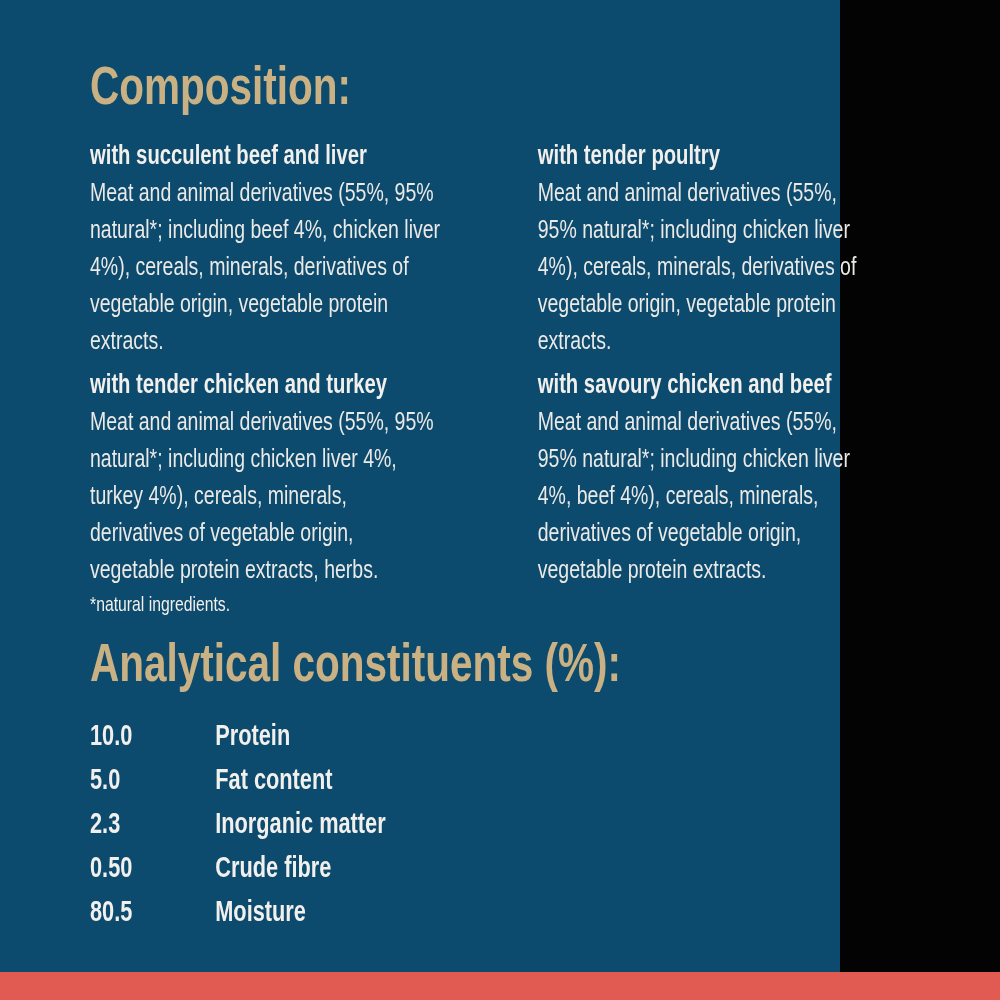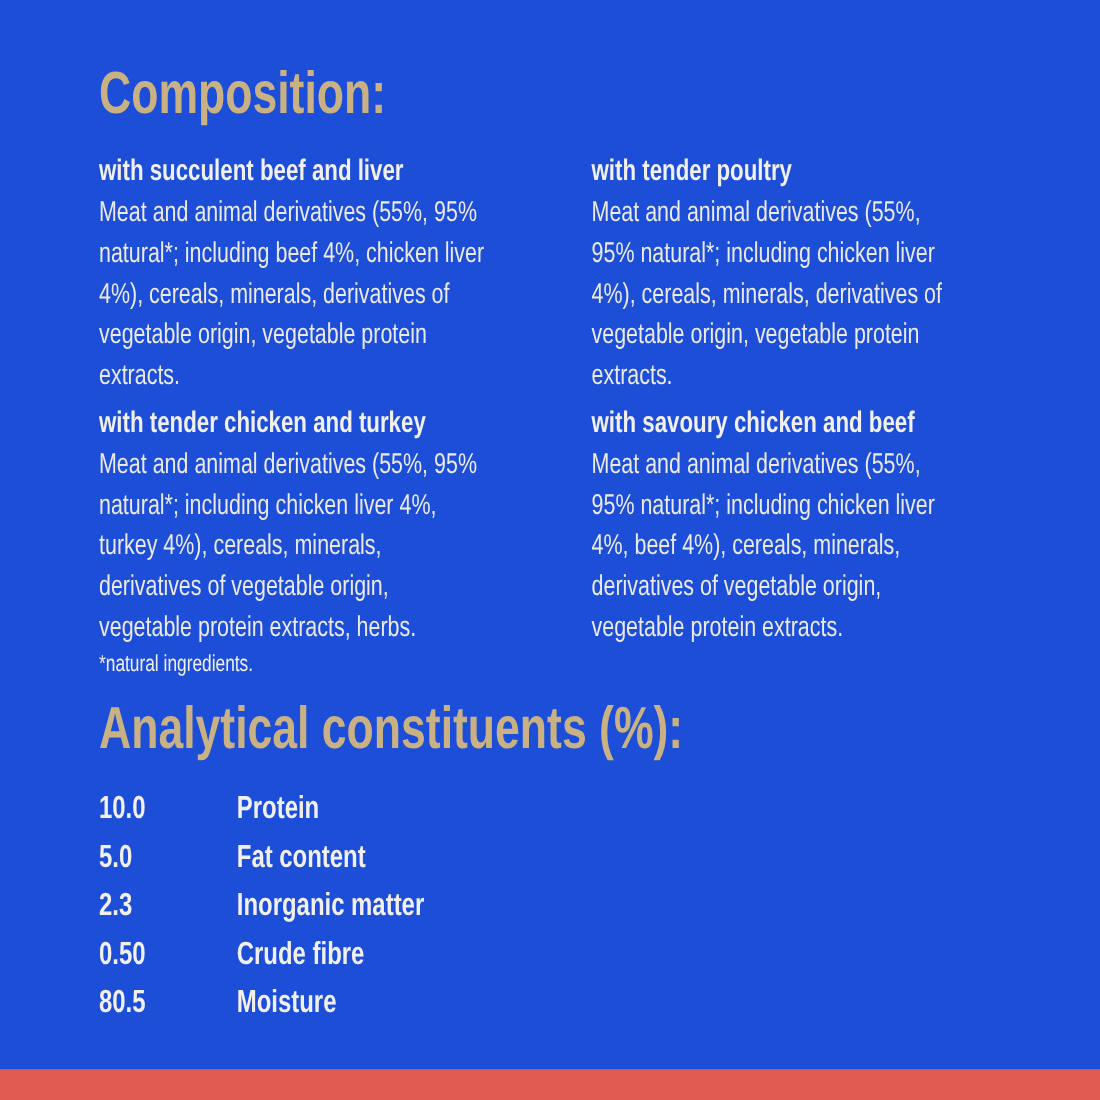--- a/index.html
+++ b/index.html
@@ -9,23 +9,23 @@
   }
   body {
     width: 1000px;
     height: 1000px;
     overflow: hidden;
     font-family: "Liberation Sans", sans-serif;
     -webkit-font-smoothing: antialiased;
   }
   .panel {
     position: relative;
-    width: 1000px;
+    width: 840px;
     height: 1000px;
-    background: #1d4ed8;
+    background: #0c4a6e;
   }
   .content-outer {
     position: absolute;
     top: 0;
     left: 90px;
     width: 910px;
     padding-top: 58px;
   }
   
   .condense {

